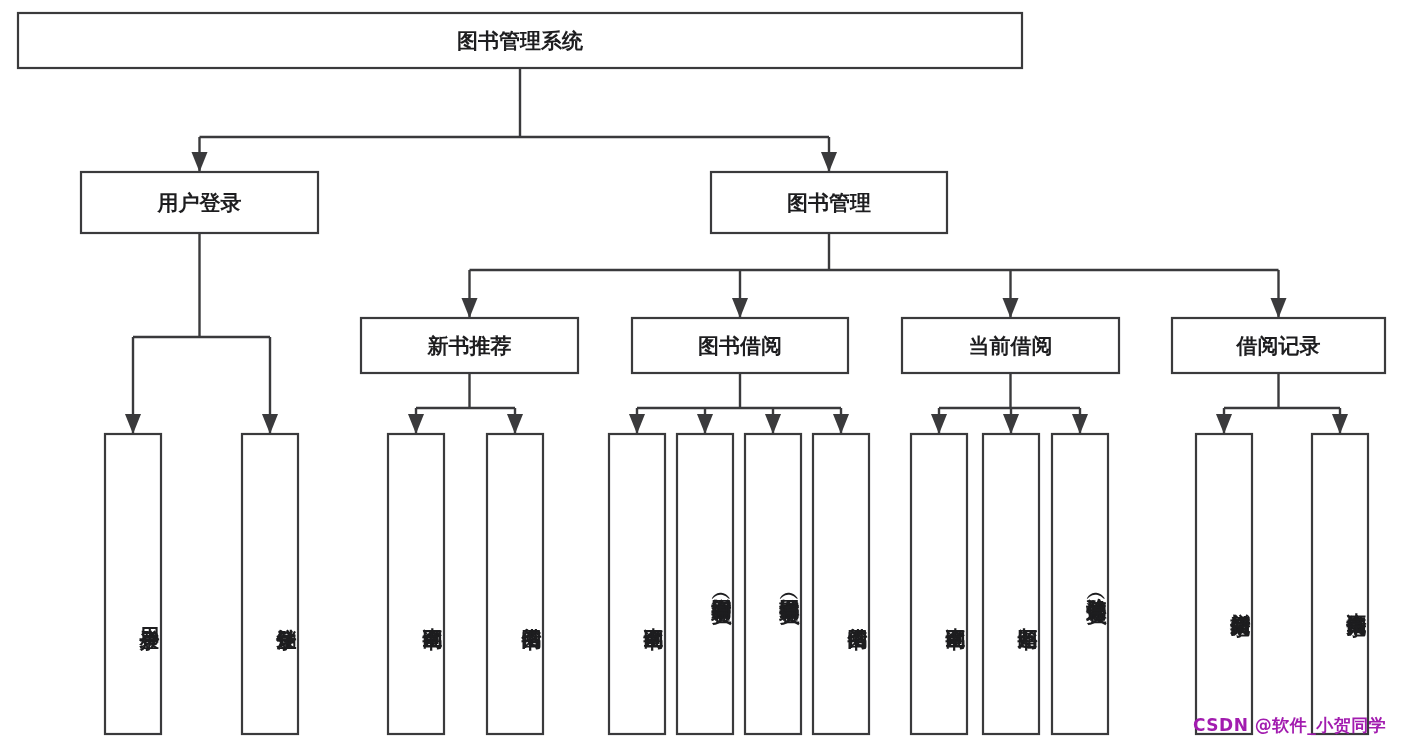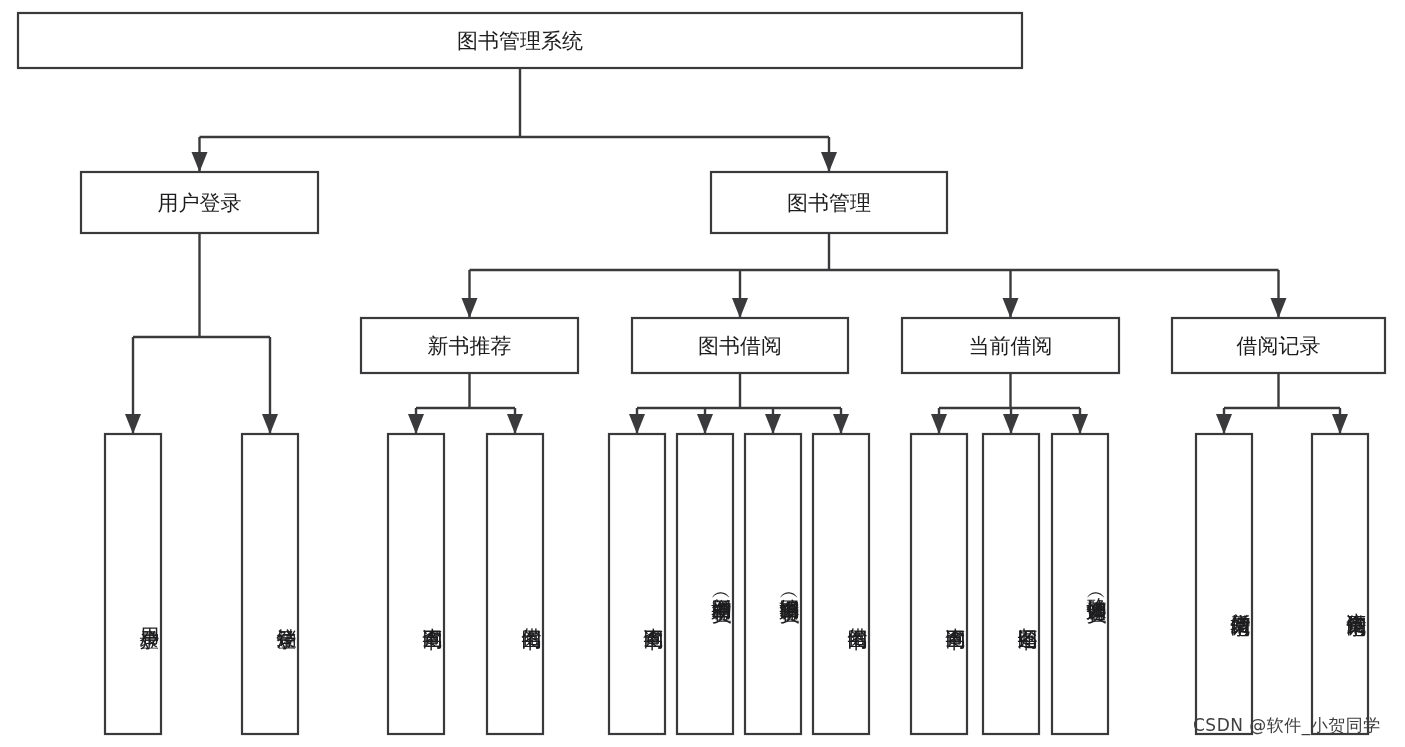--- a/index.html
+++ b/index.html
@@ -10,20 +10,21 @@
   }
   body {
     font-family: "DejaVu Sans", "Liberation Sans", sans-serif;
   }
   #diagram-root {
     position: relative;
     width: 1405px;
     height: 747px;
     background: #ffffff;
     overflow: hidden;
+    font-weight: bold;
   }
   svg.diagram-canvas {
     position: absolute;
     top: 0;
     left: 0;
     width: 1405px;
     height: 747px;
   }
   .node-box {
     fill: #ffffff;
@@ -56,21 +57,21 @@
     writing-mode: vertical-rl;
     text-orientation: upright;
     white-space: nowrap;
     letter-spacing: 1px;
     pointer-events: none;
   }
   .watermark {
     position: absolute;
     font-family: "DejaVu Sans", "Liberation Sans", sans-serif;
     font-size: 17px;
-    color: #404040;
+    color: #a21caf;
     white-space: nowrap;
     letter-spacing: 0.5px;
   }
 </style>
 </head>
 <body>
 
 <div id="diagram-root">
 
   <svg class="diagram-canvas" viewBox="0 0 1405 747">

